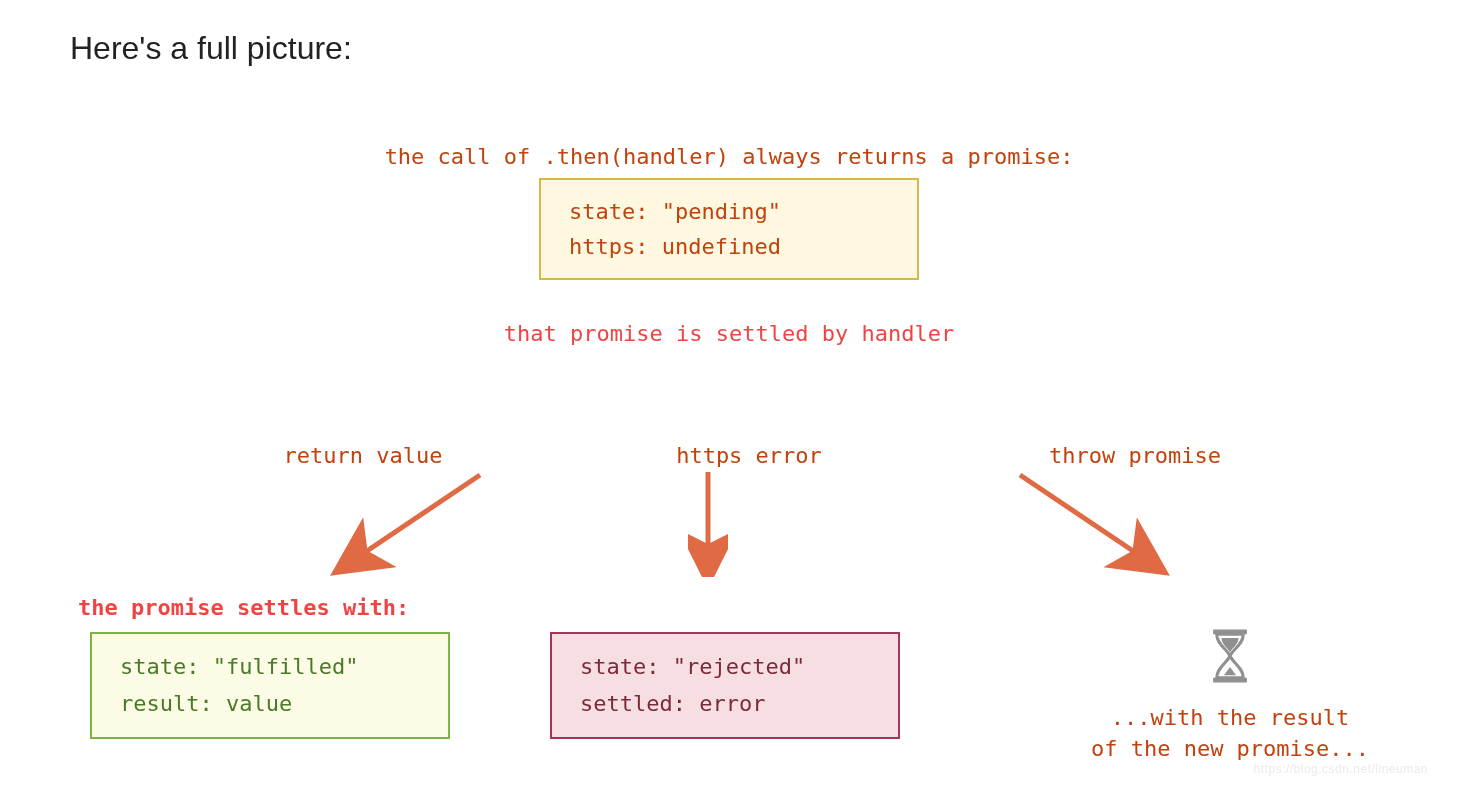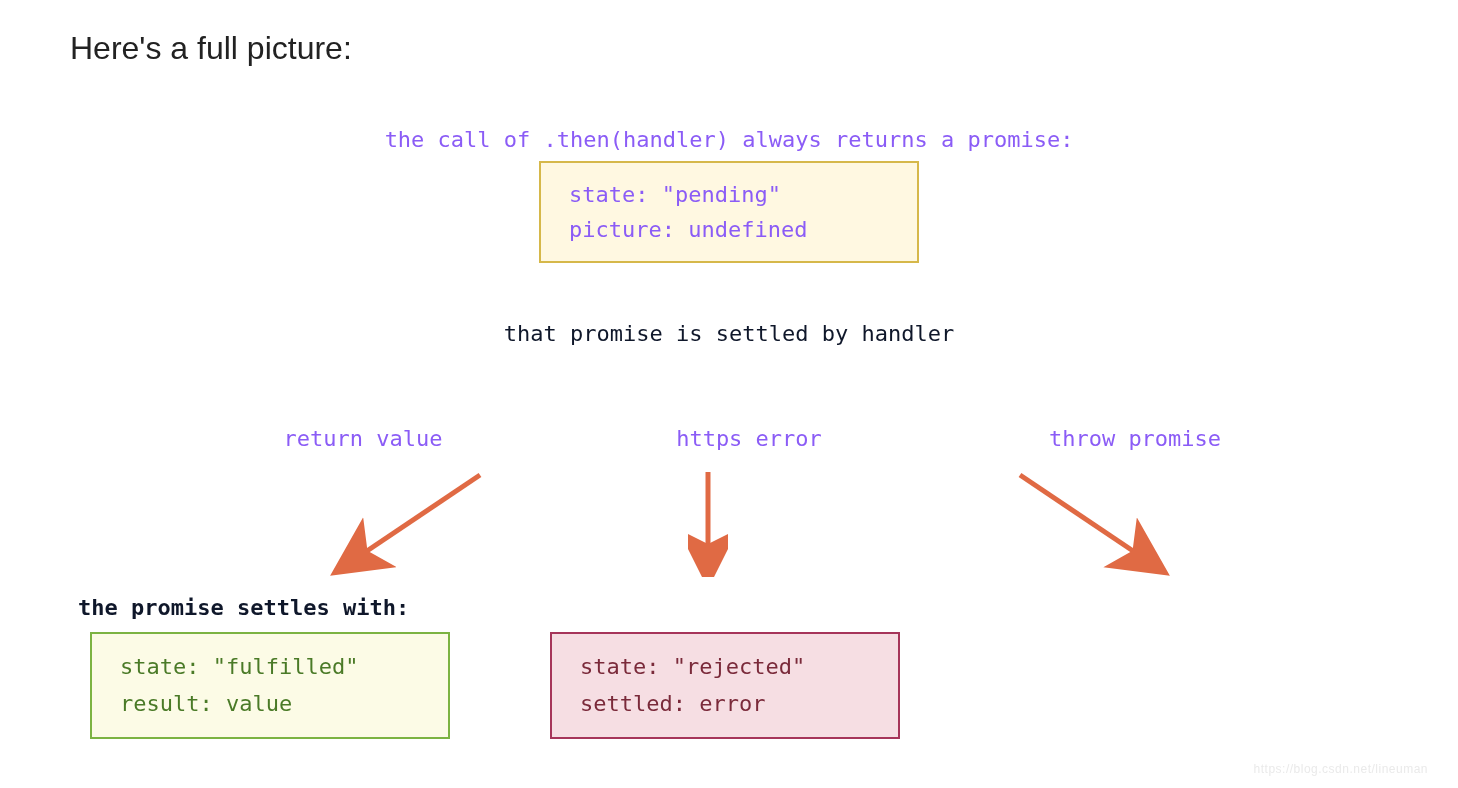--- a/index.html
+++ b/index.html
@@ -20,22 +20,22 @@
     }
     .mono {
       font-family: "Consolas", "Monaco", "Menlo", monospace;
       font-size: 22px;
     }
     .diagram {
       position: relative;
       width: 100%;
       height: 700px;
     }
-    .olive { color: #8b5cf6; }
-    .orange { color: #0f172a; }
+    .olive { color: #c2410c; margin-top: 17px; }
+    .orange { color: #ef4444; }
     .green { color: #4a7a27; }
     .darkred { color: #7a2a3a; }
     .centered { text-align: center; }
 
     .top-caption {
       position: absolute;
       top: 30px;
       left: 0; right: 0;
     }
 
@@ -137,21 +137,21 @@
 <body>
 
 <div class="heading">Here's a full picture:</div>
 
 <div class="diagram">
 
   <div class="mono olive centered top-caption">the call of .then(handler) always returns a promise:</div>
 
   <div class="pending-box mono olive">
     <div>state: "pending"</div>
-    <div>picture: undefined</div>
+    <div>https: undefined</div>
   </div>
 
   <div class="mono orange centered settled-text">
     <div>that promise is settled by handler</div>
   </div>
 
   <div class="branch-labels mono olive">
     <div class="label-left">return value</div>
     <div>https error</div>
     <div class="label-right">throw promise</div>
@@ -192,16 +192,30 @@
   <div class="fulfilled-box mono green">
     <div>state:  "fulfilled"</div>
     <div>result: value</div>
   </div>
 
   <div class="rejected-box mono darkred">
     <div>state:  "rejected"</div>
     <div>settled: error</div>
   </div>
 
+  <div class="hourglass-area">
+    <svg class="hourglass-icon" viewBox="0 0 40 48">
+      <path d="M6 2 h28 v4 h-28 z" fill="#909090"></path>
+      <path d="M6 42 h28 v4 h-28 z" fill="#909090"></path>
+      <path d="M9 6 h22 c0 8 -8 12 -11 18 c-3 -6 -11 -10 -11 -18 z" fill="none" stroke="#909090" stroke-width="2.5"></path>
+      <path d="M9 42 h22 c0 -8 -8 -12 -11 -18 c-3 6 -11 10 -11 18 z" fill="none" stroke="#909090" stroke-width="2.5"></path>
+      <path d="M13 9 h14 c0 5 -5 8 -7 12 c-2 -4 -7 -7 -7 -12 z" fill="#909090"></path>
+      <path d="M15 40 h10 l-5 -7 z" fill="#909090"></path>
+    </svg>
+    <div class="mono olive new-promise-text">
+      <div>...with the result</div>
+      <div>of the new promise...</div>
+    </div>
+  </div>
 
 </div>
 
 <div class="watermark">https://blog.csdn.net/lineuman</div>
 
 </body></html>

